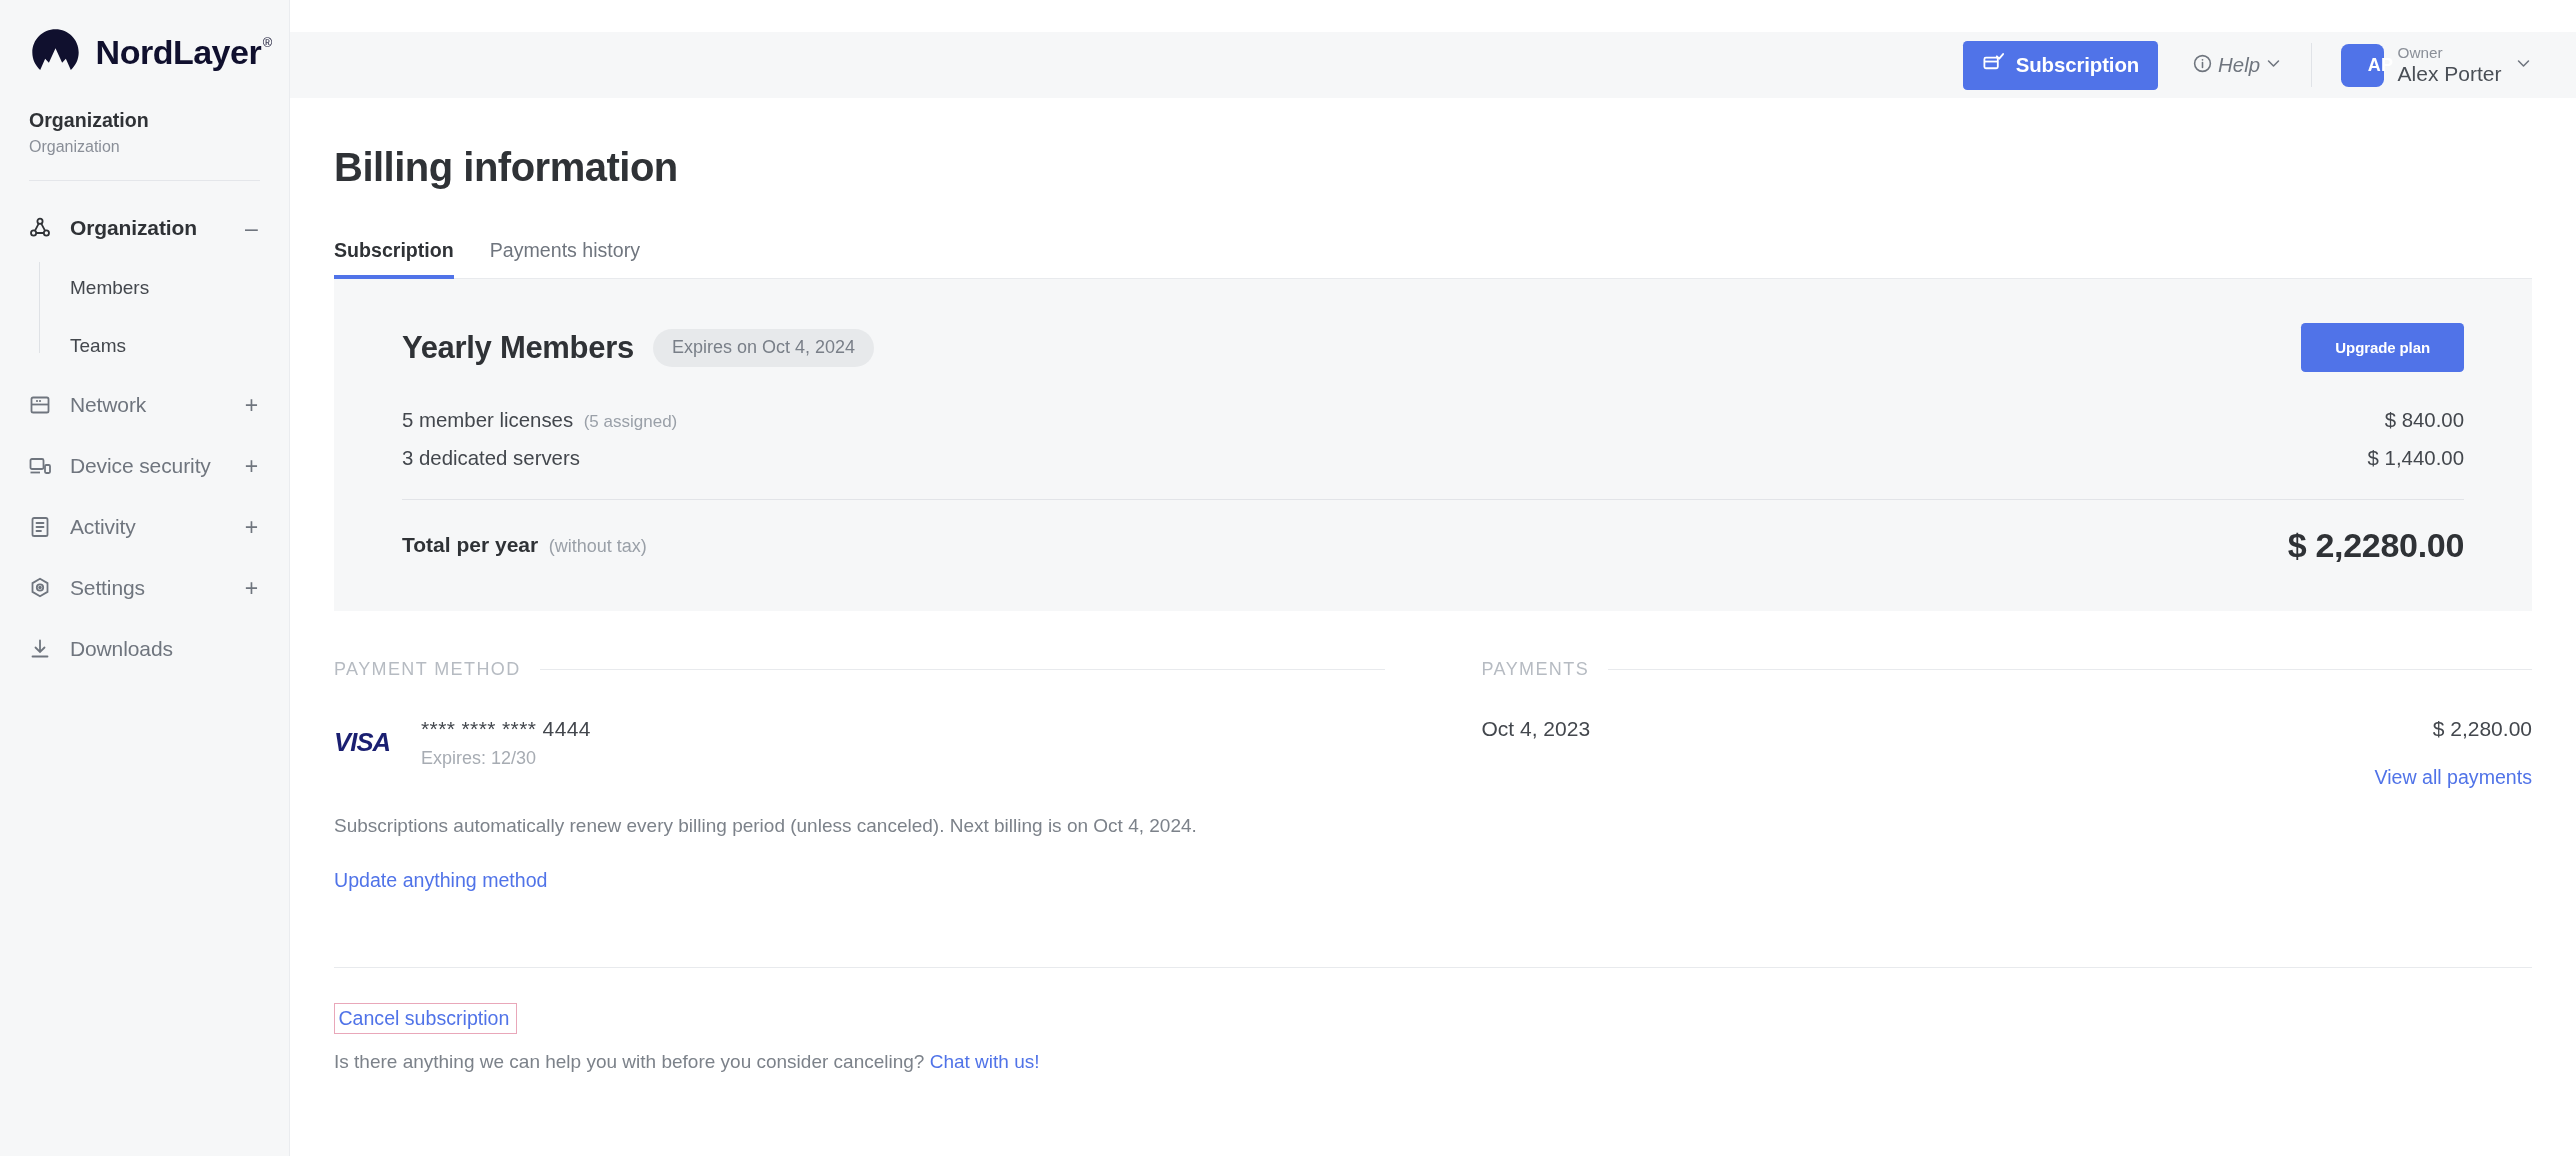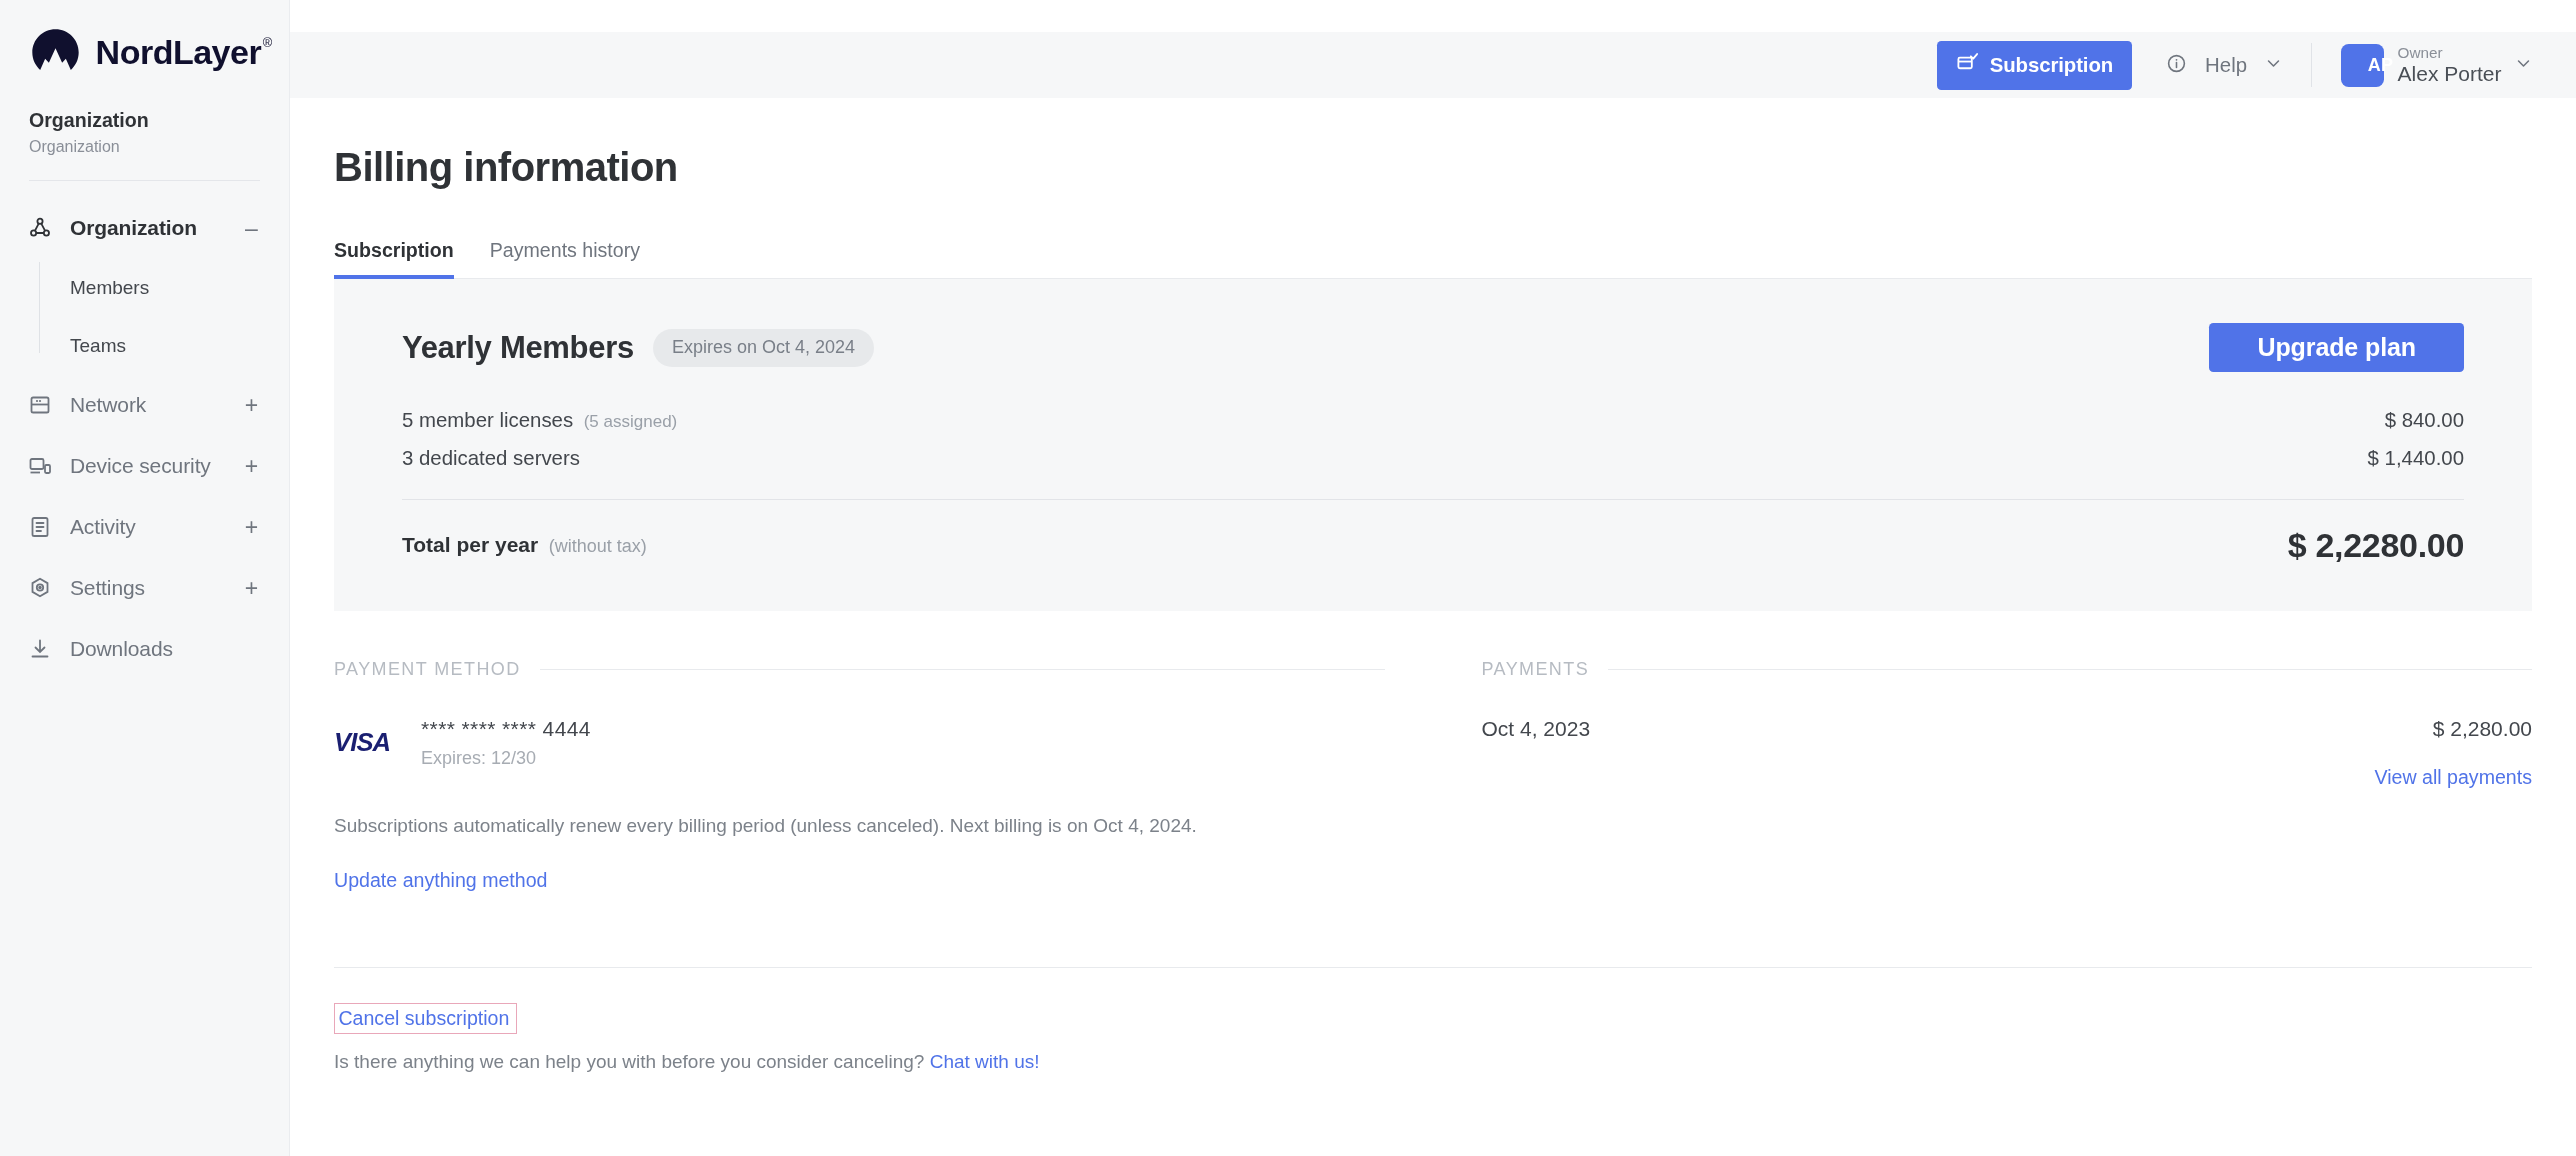--- a/index.html
+++ b/index.html
@@ -61,21 +61,21 @@
     background: #F6F7F8;
     display: flex; align-items: center; justify-content: flex-end;
     padding-right: 44px; gap: 0;
   }
   .btn-subscription {
     display: flex; align-items: center; gap: 11px;
     background: #5073E8; color: #fff;
     height: 49px; padding: 0 19px; border-radius: 4.3px;
     font-size: 20.4px; font-weight: 700; cursor: pointer; letter-spacing: -0.1px;
   }
-  .help-box { display: flex; align-items: center; gap: 18px; padding: 0 29px 0 34px; cursor: pointer; }
+  .help-box { display: flex; align-items: center; gap: 5px; padding: 0 29px 0 34px; cursor: pointer; font-style: italic; }
   .help-label { font-size: 20.4px; color: #6F757E; }
   .chev { display: inline-block; }
   .vsep { width: 0.9px; height: 44px; background: #E0E3E7; }
   .user-box { display: flex; align-items: center; gap: 13.6px; padding-left: 29px; cursor: pointer; }
   .avatar {
     width: 43px; height: 43px; border-radius: 7.7px; background: #5073E8;
     color: #fff; font-size: 18px; font-weight: 700;
     display: flex; align-items: center; justify-content: center; letter-spacing: 0.3px; padding-left: 36px;
   }
   .user-meta { line-height: 1.15; }
@@ -102,22 +102,22 @@
   
   .plan-card { background: #F6F7F8; padding: 44px 68px 46px 68px; }
   .plan-head { display: flex; align-items: center; justify-content: space-between; }
   .plan-head-left { display: flex; align-items: center; gap: 19px; }
   .plan-name { font-size: 31px; font-weight: 700; color: #2F3236; letter-spacing: -0.3px; }
   .plan-badge {
     background: #E7E9EB; color: #797F88; font-size: 18px;
     padding: 8.5px 19px; border-radius: 19px; white-space: nowrap;
   }
   .btn-upgrade {
-    background: #5073E8; color: #fff; font-size: 25px; font-weight: 700;
-    padding: 0 48px; height: 49px; border-radius: 4.3px; cursor: pointer;
+    background: #5073E8; color: #fff; font-size: 15px; font-weight: 700;
+    padding: 0 34px; height: 49px; border-radius: 4.3px; cursor: pointer;
     display: flex; align-items: center; justify-content: center; letter-spacing: -0.1px;
   }
 
   .line-items { margin-top: 37px; }
   .line-row { display: flex; justify-content: space-between; align-items: baseline; margin-bottom: 15.3px; }
   .li-label { font-size: 20.4px; color: #43474D; }
   .li-note { font-size: 17px; color: #9AA0A8; margin-left: 6.8px; }
   .li-amount { font-size: 20.4px; color: #43474D; }
 
   .plan-rule { height: 0.9px; background: #E2E4E8; margin: 29px 0 0 0; }

